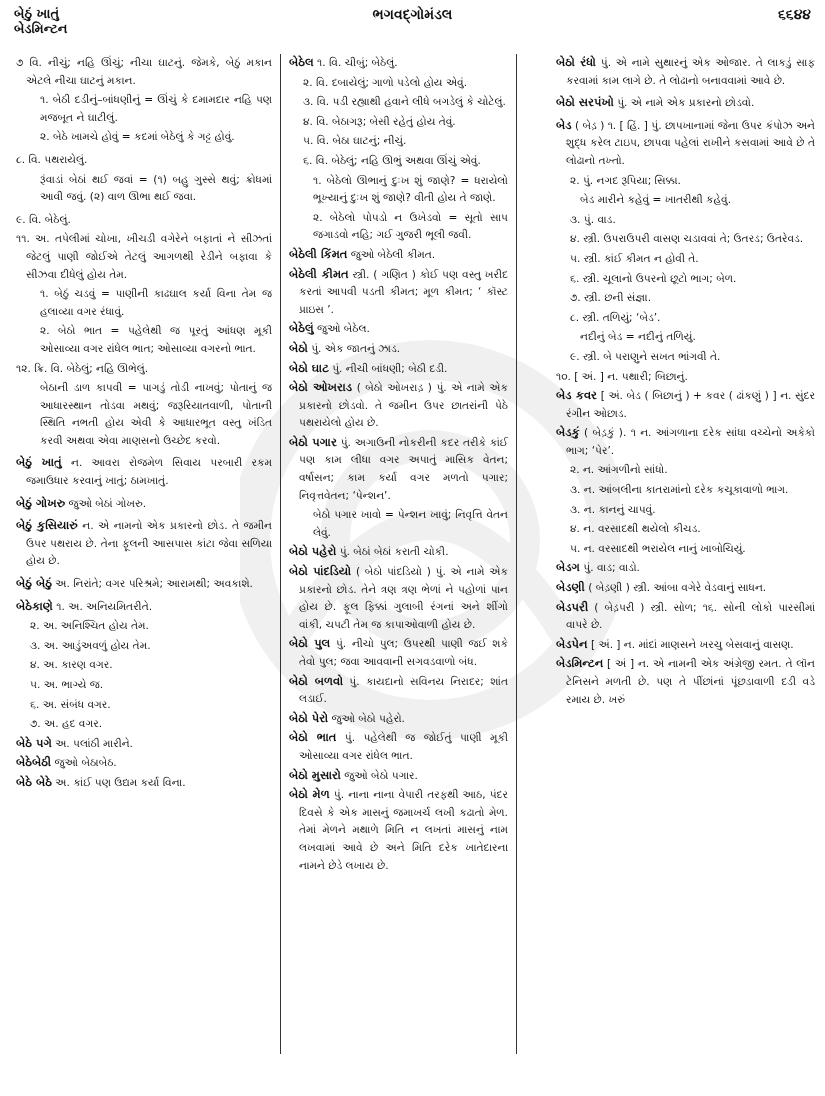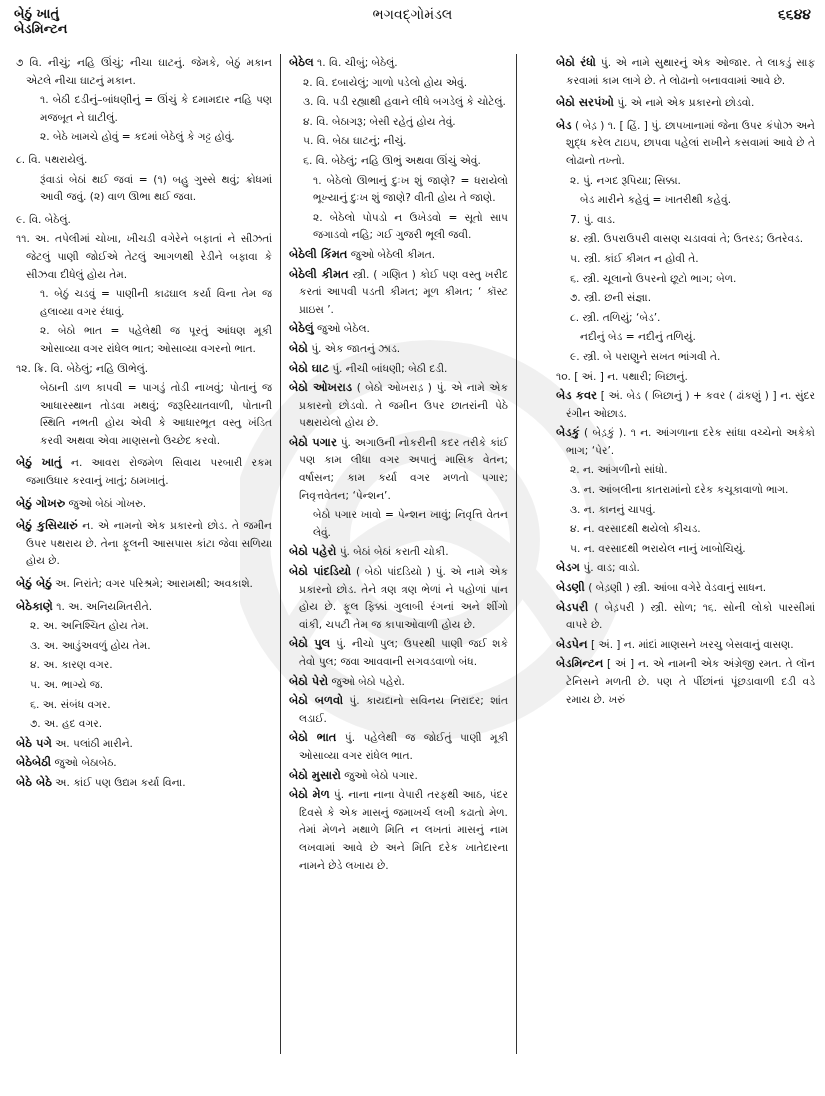--- a/index.html
+++ b/index.html
@@ -6,21 +6,21 @@
   body {
     width: 825px; height: 1096px; position: relative; overflow: hidden;
     font-family: "DejaVu Sans", sans-serif; color: #111;
   }
   .watermark {
     position: absolute; left: 240px; top: 330px; width: 380px; height: 420px;
     pointer-events: none; opacity: 0.10;
   }
   .header { position: absolute; left: 0; top: 0; width: 825px; height: 52px; }
   .header .guide { position: absolute; left: 14px; top: 6px; font-size: 13px; font-weight: bold; line-height: 15px; }
-  .header .title { position: absolute; left: 0; right: 0; top: 6px; text-align: center; font-size: 14px; font-weight: normal; }
+  .header .title { position: absolute; left: 0; right: 0; top: 6px; text-align: center; font-size: 14px; font-weight: bold; }
   .header .pageno { position: absolute; right: 14px; top: 6px; font-size: 14px; font-weight: bold; }
   .cols { position: absolute; left: 0; top: 54px; width: 825px; height: 1030px; padding-left: 40px; }
   .col { position: absolute; top: 0; bottom: 0; padding: 0 8px; box-sizing: border-box; }
   .col1 { left: 8px; width: 272px; }
   .col2 { left: 280px; width: 237px; border-left: 1.5px solid #333; border-right: 1.5px solid #333; height: 1000px; }
   .col3 { left: 548px; width: 275px; }
   .entry { font-size: 10.6px; line-height: 17.6px; margin: 0 0 2px 0; text-align: justify; }
   .entry.sub { padding-left: 14px; }
   .entry.subsub { padding-left: 24px; }
   .entry.hang { padding-left: 10px; text-indent: -10px; }
@@ -86,33 +86,33 @@
       <p class="entry hang"><span class="hw">બેઠેલી કીમત</span><span> સ્ત્રી. ( ગણિત ) કોઈ પણ વસ્તુ ખરીદ કરતાં આપવી પડતી કીમત; મૂળ કીમત; ‘ કૉસ્ટ પ્રાઇસ ’.</span></p>
       <p class="entry hang"><span class="hw">બેઠેલું</span><span> જુઓ બેઠેલ.</span></p>
       <p class="entry hang"><span class="hw">બેઠો</span><span> પું. એક જાતનું ઝાડ.</span></p>
       <p class="entry hang"><span class="hw">બેઠો ઘાટ</span><span> પું. નીચી બાંધણી; બેઠી દડી.</span></p>
       <p class="entry hang"><span class="hw">બેઠો ઓખરાડ</span><span> ( બેઠો ઓખરાડ઼ ) પું. એ નામે એક પ્રકારનો છોડવો. તે જમીન ઉપર છાતરાંની પેઠે પથરાયેલો હોય છે.</span></p>
       <p class="entry hang"><span class="hw">બેઠો પગાર</span><span> પું. અગાઉની નોકરીની કદર તરીકે કાંઈ પણ કામ લીધા વગર અપાતું માસિક વેતન; વર્ષાસન; કામ કર્યા વગર મળતો પગાર; નિવૃત્તવેતન; ‘પેન્શન’.</span></p>
       <p class="entry subsub"><span class="hw"></span><span>બેઠો પગાર ખાવો = પેન્શન ખાવું; નિવૃત્તિ વેતન લેવું.</span></p>
       <p class="entry hang"><span class="hw">બેઠો પહેરો</span><span> પું. બેઠાં બેઠાં કરાતી ચોકી.</span></p>
       <p class="entry hang"><span class="hw">બેઠો પાંદડિયો</span><span> ( બેઠો પાંદડિયો ) પું. એ નામે એક પ્રકારનો છોડ. તેને ત્રણ ત્રણ ભેળાં ને પહોળાં પાન હોય છે. ફૂલ ફિક્કાં ગુલાબી રંગનાં અને શીંગો વાંકી, ચપટી તેમ જ કાપાઓવાળી હોય છે.</span></p>
       <p class="entry hang"><span class="hw">બેઠો પુલ</span><span> પું. નીચો પુલ; ઉપરથી પાણી જઈ શકે તેવો પુલ; જવા આવવાની સગવડવાળો બંધ.</span></p>
+      <p class="entry hang"><span class="hw">બેઠો બળવો</span><span> પું. કાયદાનો સવિનય નિરાદર; શાંત લડાઈ.</span></p>
       <p class="entry hang"><span class="hw">બેઠો પેરો</span><span> જુઓ બેઠો પહેરો.</span></p>
-      <p class="entry hang"><span class="hw">બેઠો બળવો</span><span> પું. કાયદાનો સવિનય નિરાદર; શાંત લડાઈ.</span></p>
       <p class="entry hang"><span class="hw">બેઠો ભાત</span><span> પું. પહેલેથી જ જોઈતું પાણી મૂકી ઓસાવ્યા વગર રાંધેલ ભાત.</span></p>
       <p class="entry hang"><span class="hw">બેઠો મુસારો</span><span> જુઓ બેઠો પગાર.</span></p>
       <p class="entry hang"><span class="hw">બેઠો મેળ</span><span> પું. નાના નાના વેપારી તરફથી આઠ, પંદર દિવસે કે એક માસનું જમાખર્ચ લખી કઢાતો મેળ. તેમાં મેળને મથાળે મિતિ ન લખતાં માસનું નામ લખવામાં આવે છે અને મિતિ દરેક ખાતેદારના નામને છેડે લખાય છે.</span></p>
     </div>
   <div class="col col3">
       <p class="entry hang"><span class="hw">બેઠો રંધો</span><span> પું. એ નામે સુથારનું એક ઓજાર. તે લાકડું સાફ કરવામાં કામ લાગે છે. તે લોઢાનો બનાવવામાં આવે છે.</span></p>
       <p class="entry hang gap"><span class="hw">બેઠો સરપંખો</span><span> પું. એ નામે એક પ્રકારનો છોડવો.</span></p>
       <p class="entry hang gap"><span class="hw">બેડ</span><span> ( બેડ઼ ) ૧. [ હિં. ] પું. છાપખાનામાં જેના ઉપર કંપોઝ અને શુદ્ધ કરેલ ટાઇપ, છાપવા પહેલાં રાખીને કસવામાં આવે છે તે લોઢાનો તખ્તો.</span></p>
       <p class="entry sub"><span class="hw"></span><span>૨. પું. નગદ રૂપિયા; સિક્કા.</span></p>
       <p class="entry subsub"><span class="hw"></span><span>બેડ મારીને કહેવું = ખાતરીથી કહેવું.</span></p>
-      <p class="entry sub"><span class="hw"></span><span>7. પું. વાડ.</span></p>
+      <p class="entry sub"><span class="hw"></span><span>૩. પું. વાડ.</span></p>
       <p class="entry sub"><span class="hw"></span><span>૪. સ્ત્રી. ઉપરાઉપરી વાસણ ચડાવવાં તે; ઉતરડ; ઉતરેવડ.</span></p>
       <p class="entry sub"><span class="hw"></span><span>૫. સ્ત્રી. કાંઈ કીમત ન હોવી તે.</span></p>
       <p class="entry sub"><span class="hw"></span><span>૬. સ્ત્રી. ચૂલાનો ઉપરનો છૂટો ભાગ; બેળ.</span></p>
       <p class="entry sub"><span class="hw"></span><span>૭. સ્ત્રી. છની સંજ્ઞા.</span></p>
       <p class="entry sub"><span class="hw"></span><span>૮. સ્ત્રી. તળિયું; ‘બેડ’.</span></p>
       <p class="entry subsub"><span class="hw"></span><span>નદીનું બેડ = નદીનું તળિયું.</span></p>
       <p class="entry sub"><span class="hw"></span><span>૯. સ્ત્રી. બે પરાણુને સખત ભાંગવી તે.</span></p>
       <p class="entry hang"><span class="hw"></span><span>૧૦. [ અં. ] ન. પથારી; બિછાનું.</span></p>
       <p class="entry hang"><span class="hw">બેડ કવર</span><span> [ અં. બેડ ( બિછાનું ) + કવર ( ઢાંકણું ) ] ન. સુંદર રંગીન ઓછાડ.</span></p>
       <p class="entry hang"><span class="hw">બેડકું</span><span> ( બેડ઼કું ). ૧ ન. આંગળાના દરેક સાંધા વચ્ચેનો અકેકો ભાગ; ‘પેર’.</span></p>

